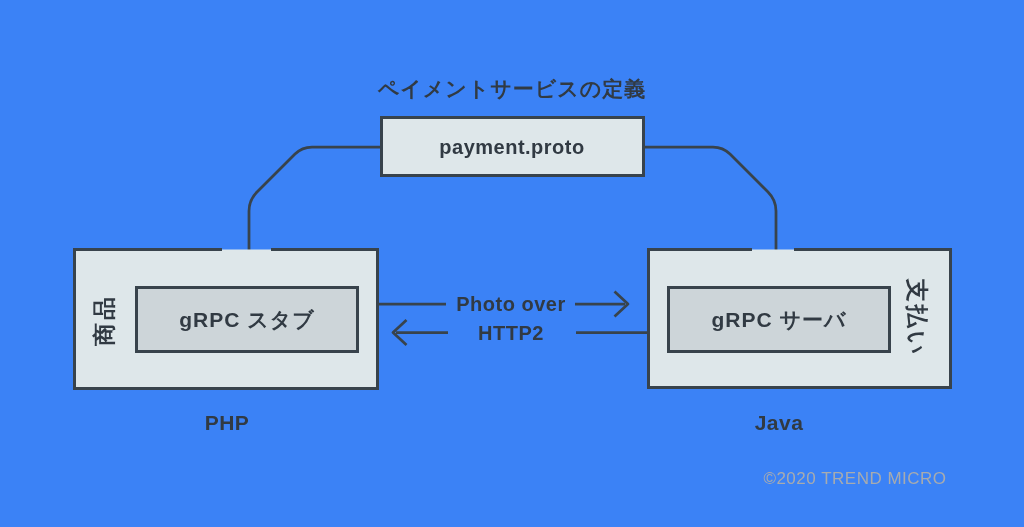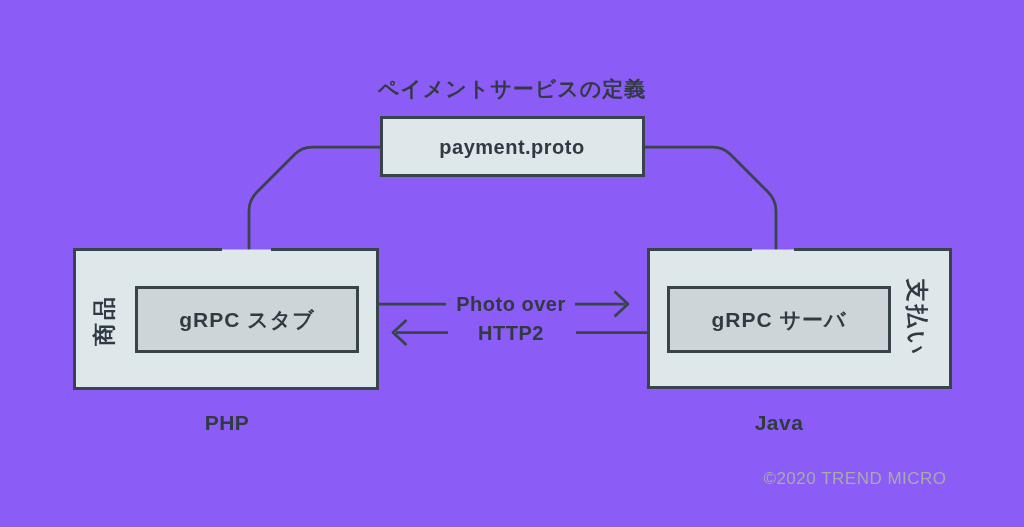--- a/index.html
+++ b/index.html
@@ -4,21 +4,21 @@
 <style>
   html, body {
     margin: 0;
     padding: 0;
     background: #ffffff;
   }
   .stage {
     position: relative;
     width: 1024px;
     height: 527px;
-    background: #8b5cf6;
+    background: #3b82f6;
     overflow: hidden;
     font-family: "Liberation Sans", "DejaVu Sans", sans-serif;
   }
   svg { display: block; }
   text {
     font-family: "Liberation Sans", "DejaVu Sans", sans-serif;
   }
   .t-bold   { font-weight: bold; }
   .t-title  { font-size: 21px; letter-spacing: 1px; }
   .t-box    { font-size: 20px; letter-spacing: 0.5px; }

